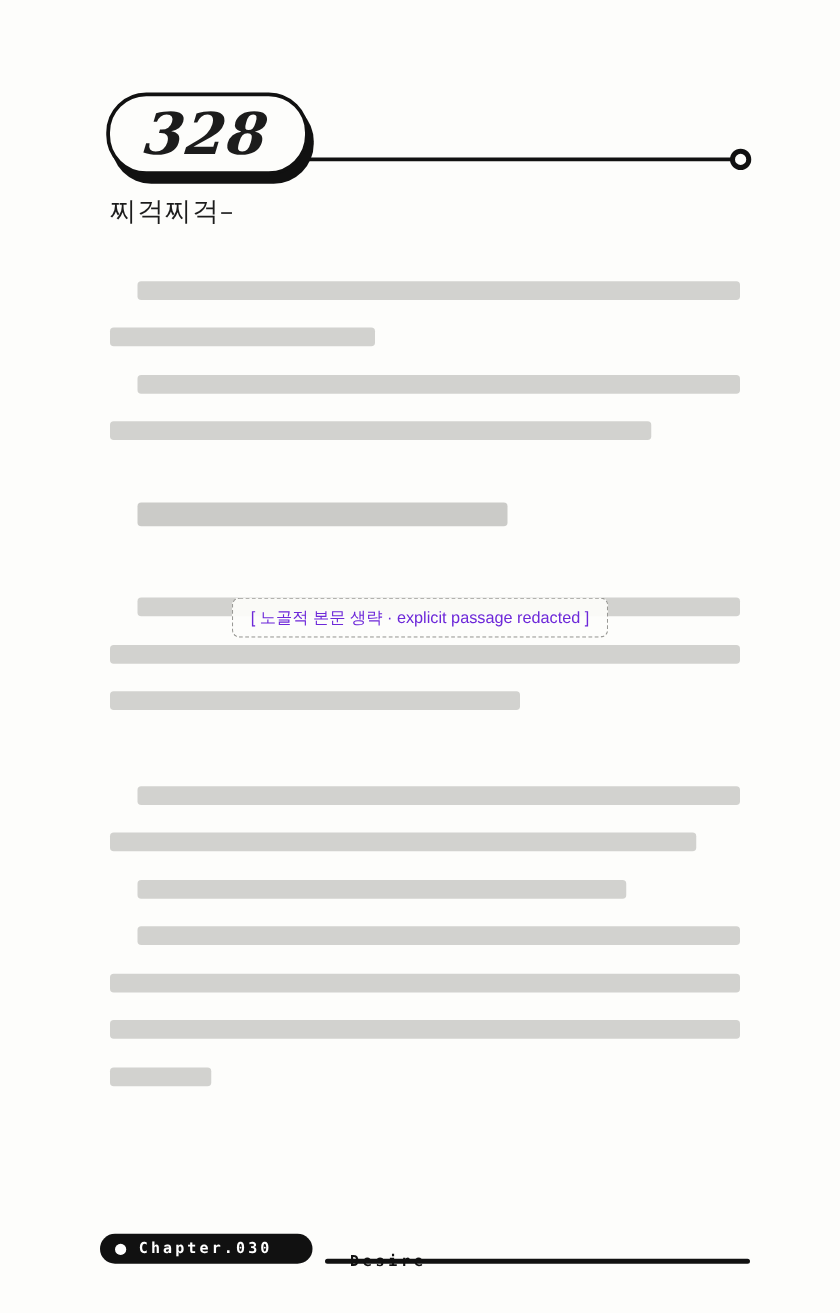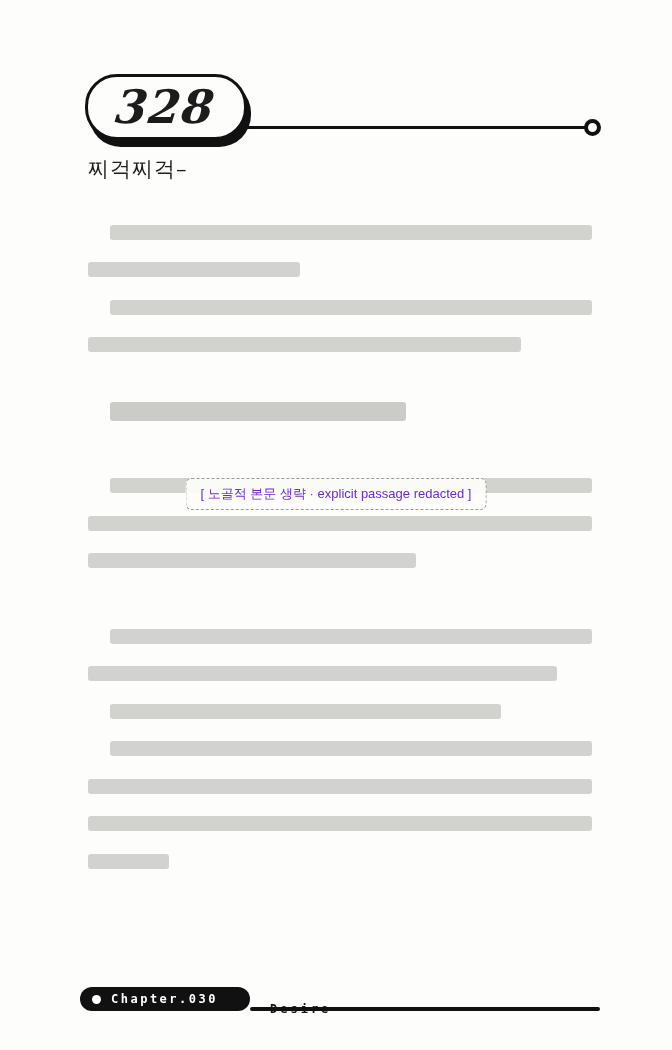--- a/index.html
+++ b/index.html
@@ -66,21 +66,21 @@
     padding:6px 14px;
     font-family:"Liberation Sans","DejaVu Sans",sans-serif;
     font-size:13px;color:#6d28d9;
     white-space:nowrap;
     z-index:3;
   }
 
   
   .footer{
     position:absolute;left:80px;right:72px;top:987px;
-    height:24px;display:flex;align-items:stretch;
+    height:24px;display:flex;gap:10px;align-items:stretch;
     font-family:"DejaVu Sans Mono","Liberation Mono",monospace;
   }
   .chapter-pill{
     flex:0 0 170px;
     background:#111;color:#fff;
     border-radius:13px;
     display:flex;align-items:center;
     padding:0 12px;box-sizing:border-box;
   }
   .chapter-dot{

